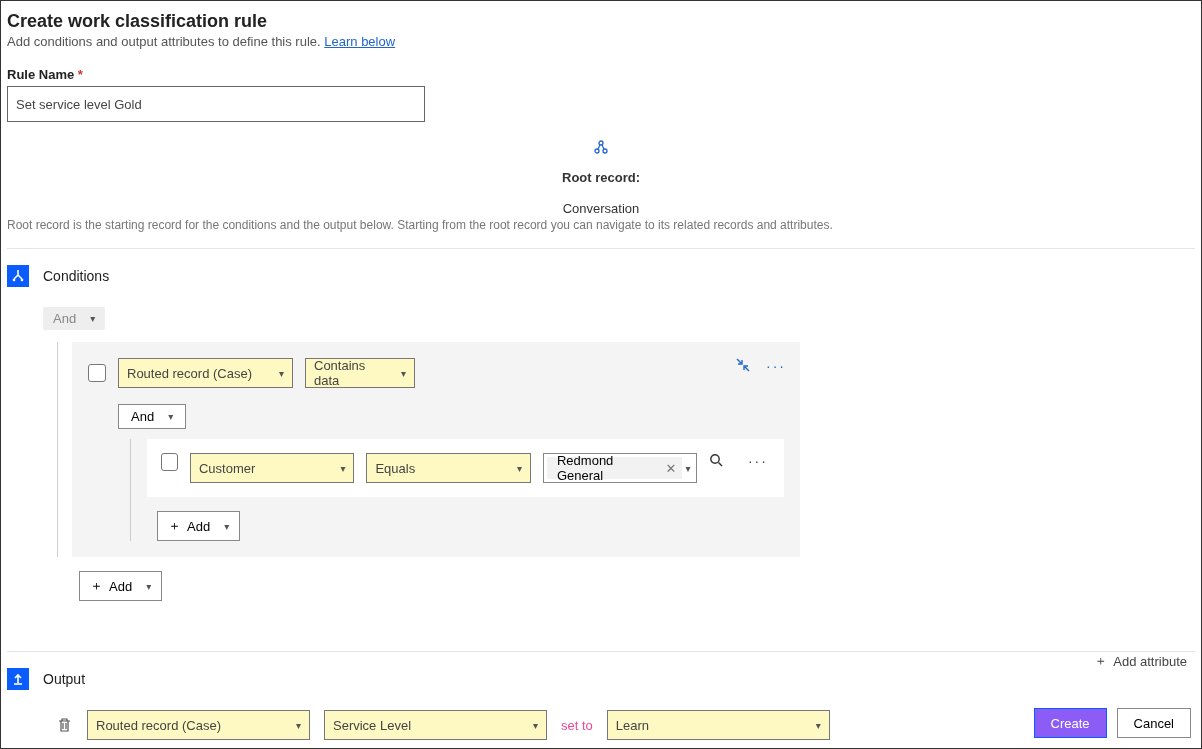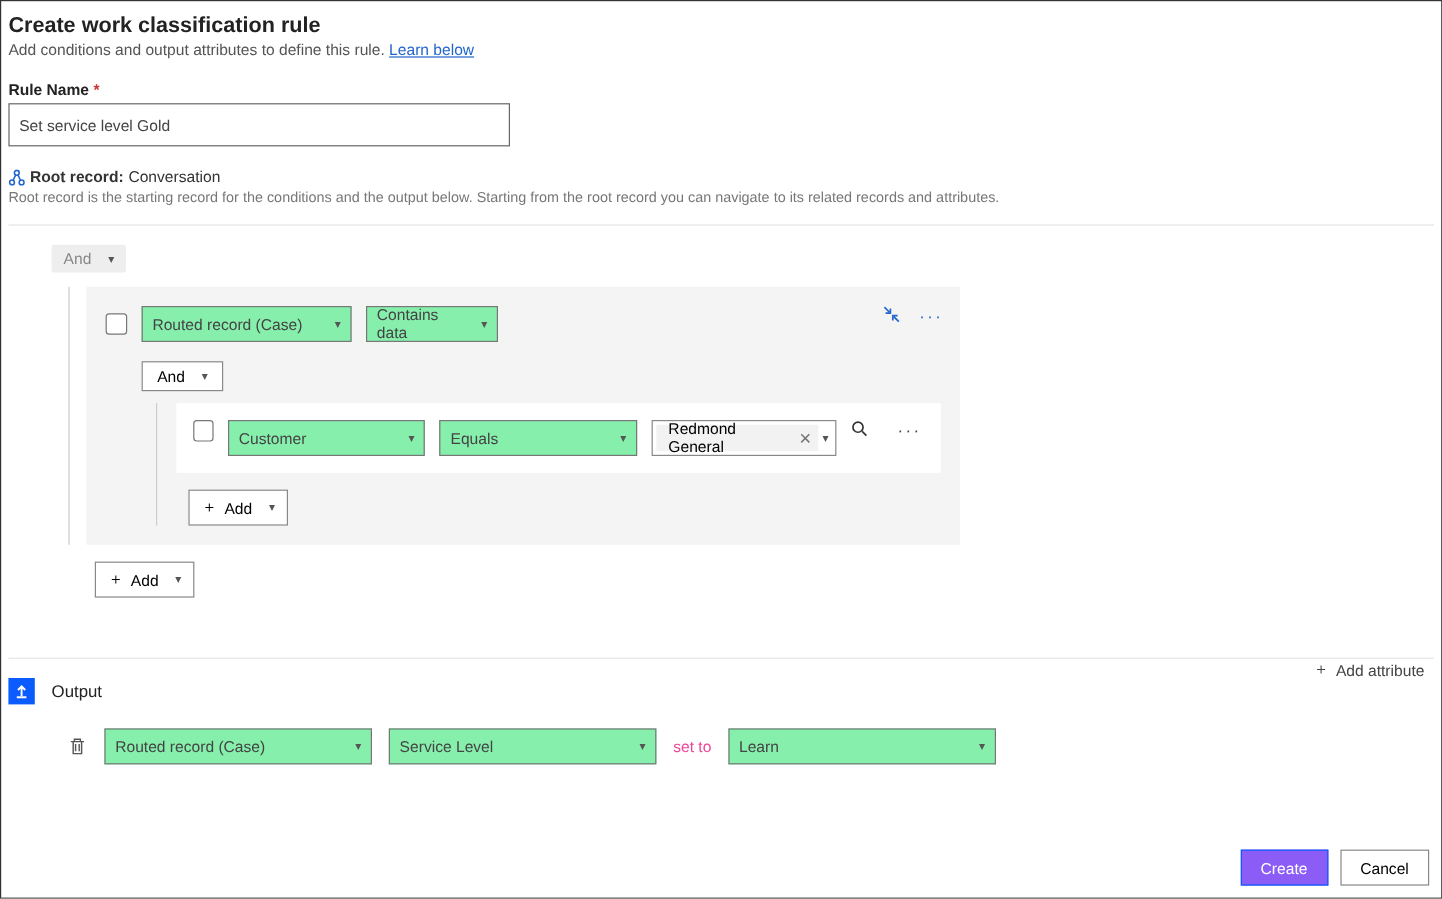--- a/index.html
+++ b/index.html
@@ -7,34 +7,34 @@
   .wrap { width: 1202px; height: 749px; border: 1px solid #333; position: relative; padding: 4px 6px 6px 6px; }
   .title { font-size: 18px; font-weight: 700; color: #222; margin: 6px 0 2px 0; }
   .subtitle { font-size: 13px; color: #555; margin-bottom: 18px; }
   .learn-more { color: #2266cc; text-decoration: underline; }
   .label { font-size: 13px; color: #222; margin-bottom: 4px; font-weight:600; }
   .req { color: #c33; }
   .text-input {
     width: 418px; height: 30px; border: 1px solid #666;
     padding: 17px 8px; font-size: 13px; color: #444;
   }
-  .root-rec-line { font-size: 13px; color: #333; margin-top: 18px; display:flex; align-items:center; gap:4px;}
+  .root-rec-line { font-size: 13px; color: #333; margin-top: 18px; display:flex; align-items:center; gap:16px;flex-direction:column;}
   .root-rec-line .bold { font-weight:700; }
   .root-rec-desc { font-size: 12px; color: #777; margin-top: 2px; }
   .section-divider { border-top: 1px solid #e5e5e5; margin-top: 16px; padding-top: 16px; }
   .section-head { display: flex; align-items: center; gap: 14px; margin-bottom: 20px; }
   .section-icon { width: 22px; height: 22px; background: #0b5cff; color:#fff; display:flex; align-items:center;justify-content:center; font-size:12px; }
   .section-title { font-size: 14px; font-weight: 400; color: #222; }
   .cond-area { margin-left: 36px; }
   .and-root { display:inline-flex; align-items:center; gap:6px; background:#eee; padding:4px 10px; border-radius:2px; font-size:13px; color:#888; }
   .tree { margin-top: 12px; border-left: 1px solid #ccc; margin-left: 14px; padding-left: 14px; }
   .gray-box { background:#f4f4f4; padding: 16px; width: 728px; position: relative; }
   .row1 { display:flex; align-items:center; gap:12px; }
   .cbx { width:18px; height:18px; border:1px solid #777; border-radius:3px; background:#fff; }
-  .sel { height:30px; border:1px solid #777; background:#86efac; display:inline-flex; align-items:center; justify-content:space-between; padding:0 8px; font-size:13px; color:#444; }
+  .sel { height:30px; border:1px solid #777; background:#fef9c3; display:inline-flex; align-items:center; justify-content:space-between; padding:0 8px; font-size:13px; color:#444; }
   .sel.w170 { width: 175px; }
   .sel.w108 { width: 110px; }
   .chev { font-size:10px; color:#555; margin-left:8px; }
   .corner-icons { position:absolute; top:16px; right:14px; display:flex; gap:16px; color:#2266cc; font-size:14px; }
   .corner-icons span { cursor:pointer; }
   .and-sub { display:inline-flex; align-items:center; gap:6px; border:1px solid #888; background:#fff; padding:4px 12px; font-size:13px; margin-top:16px; margin-left:30px; }
   .subtree { margin-left: 42px; border-left:1px solid #ccc; margin-top: 10px; padding-left: 14px; }
   .nested-row { position: relative; }
   .white-row { background:#fff; padding:14px; display:flex; align-items:flex-start; gap:12px; margin-left:2px; }
   .value-pill { height:28px; border:1px solid #999; background:#f2f2f2; display:inline-flex; align-items:center; padding:0 6px 0 10px; font-size:13px; gap:6px;}
@@ -77,20 +77,30 @@
           <path d="M6 5 L4 9 M8 5 L10 9" stroke="#2266cc" stroke-width="1.3" fill="none"></path>
         </svg>
     </span>
     <span class="bold">Root record:</span>
     <span>Conversation</span>
   </div>
   <div class="root-rec-desc">Root record is the starting record for the conditions and the output below. Starting from the root record you can navigate to its related records and attributes.</div>
 
   
   <div class="section-divider">
+    <div class="section-head">
+      <div class="section-icon">
+        <svg width="14" height="14" viewBox="0 0 14 14">
+            <path d="M7 1 L7 6 M7 6 L3 10 M7 6 L11 10" stroke="#fff" stroke-width="1.6" fill="none"></path>
+            <circle cx="3" cy="11" r="1.3" fill="#fff"></circle>
+            <circle cx="11" cy="11" r="1.3" fill="#fff"></circle>
+          </svg>
+      </div>
+      <div class="section-title">Conditions</div>
+    </div>
 
     <div class="cond-area">
       <div class="and-root">
         <span>And</span>
           <span class="chev">▾</span>
       </div>
 
       <div class="tree">
         <div class="gray-box">
           <div class="corner-icons">

